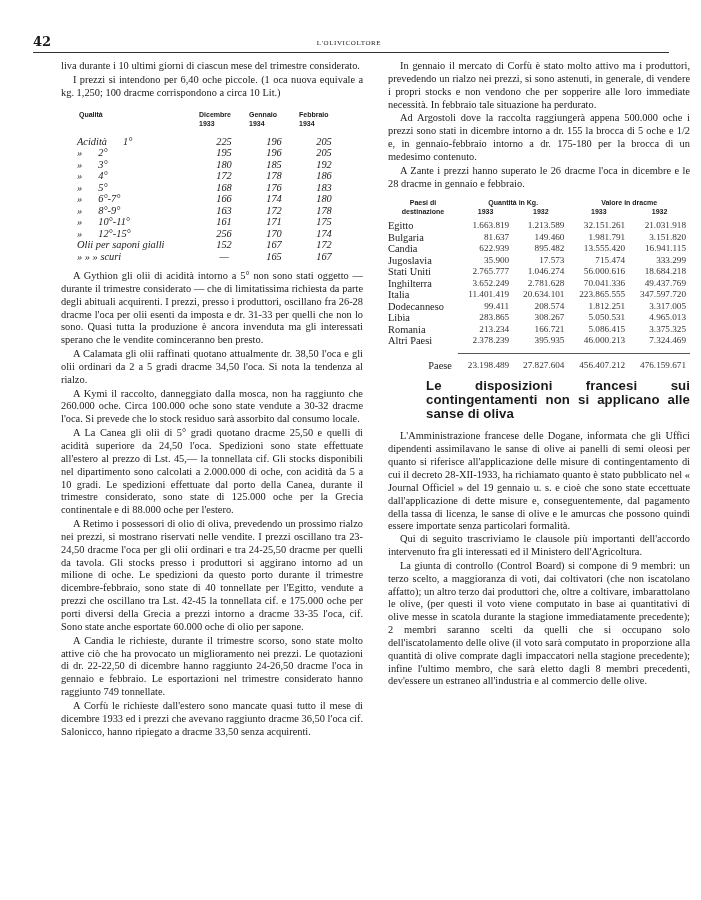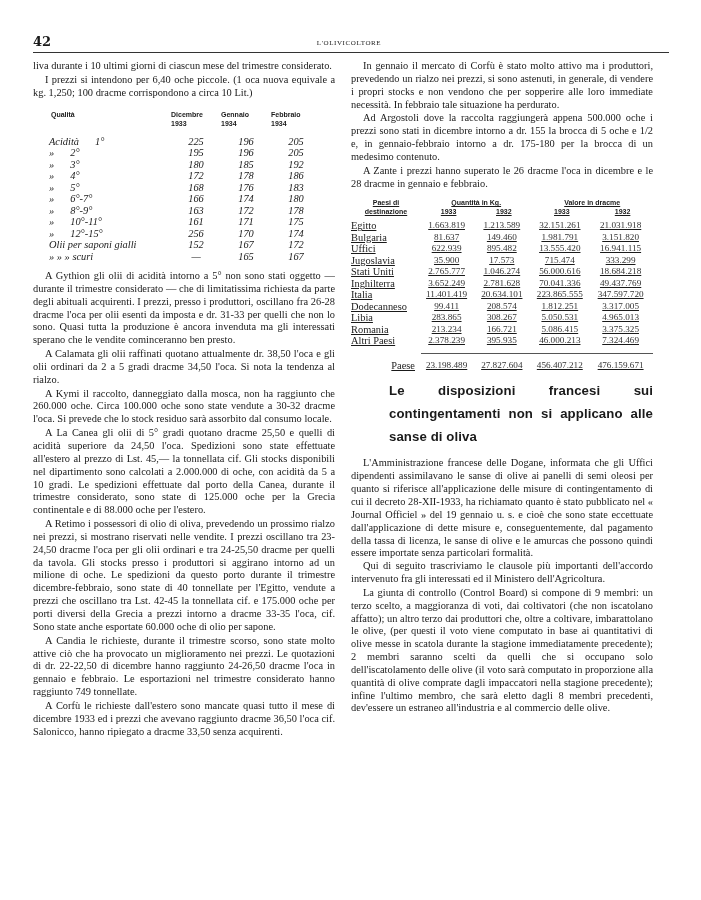--- a/index.html
+++ b/index.html
@@ -16,59 +16,59 @@
     font-family: "DejaVu Serif", serif;
   }
   .running-title {
     position: absolute; left: 0; right: 4px; top: 9px; text-align: center;
     font-size: 7px; letter-spacing: 0.6px; font-variant: small-caps;
   }
   .header-rule {
     position: absolute; left: 33px; top: 52px; width: 636px; height: 0;
     border-top: 1.5px solid #333;
   }
-  .col { position: absolute; font-size: 10.4px; line-height: 12.85px; text-align: justify; }
+  .col { position: absolute; font-size: 10.4px; line-height: 12.85px; text-align: justify; margin-left: 28px; }
   .col-left { left: 33px; top: 60px; width: 302px; }
-  .col-right { left: 351px; top: 60px; width: 302px; }
+  .col-right { left: 360px; top: 60px; width: 302px; }
   .para { margin: 0; text-indent: 12px; hyphens: manual; }
   .para.noindent { text-indent: 0; }
   .para + .para { margin-top: 1px; }
   
   table.prices {
     border-collapse: collapse; margin: 10px 0 8px 16px; width: 272px;
     font-size: 10.4px; line-height: 11.5px;
   }
   table.prices th {
     font-family: "Liberation Sans", "DejaVu Sans", sans-serif; font-weight: bold;
     font-size: 7px; line-height: 9px; padding: 0 0 8px 0; vertical-align: top;
   }
   table.prices th.q { text-align: left; padding-left: 2px; }
   table.prices td { padding: 0; font-style: italic; }
   table.prices td.lbl { text-align: left; white-space: nowrap; }
   table.prices td.num { text-align: center; width: 50px; }
   .grade { display: inline-block; margin-left: 16px; }
   
   table.exports {
     border-collapse: collapse; width: 302px; margin: 8px 0 6px 0;
-    font-size: 10.4px; line-height: 11.5px; text-decoration: underline;
+    font-size: 10.4px; line-height: 11.5px;
   }
   table.exports th {
     font-family: "Liberation Sans", "DejaVu Sans", sans-serif; font-weight: bold;
     font-size: 7px; line-height: 9px; padding: 0 0 4px 0; vertical-align: top;
   }
   table.exports td { padding: 0; }
   table.exports td.country { text-align: left; white-space: nowrap; }
-  table.exports td.n { text-align: center; padding-right: 4px; font-size: 9.2px; color: #333; }
+  table.exports td.n { text-align: right; padding-right: 4px; font-size: 9.2px; color: #333; }
   table.exports tr.sep td { border-bottom: 1.5px solid #555; height: 6px; }
   table.exports tr.sep td:first-child { border-bottom: none; }
   table.exports tr.tot td { padding-top: 6px; }
   table.exports td.totlbl { text-align: right; padding-right: 6px; }
   .section-heading {
     font-family: "Liberation Sans", "DejaVu Sans", sans-serif; font-weight: bold;
-    font-size: 13.2px; line-height: 23px; margin: 8px 0 9px 38px; text-align: justify;
+    font-size: 13.2px; line-height: 14px; margin: 8px 0 9px 38px; text-align: justify;
     letter-spacing: 0.1px;
   }
 </style>
 </head>
 <body>
 
 <div class="header">
   <span class="page-num">42</span>
   <div class="running-title">L'OLIVICOLTORE</div>
 </div>
@@ -201,21 +201,21 @@
           <td class="n">21.031.918</td>
         </tr>
         <tr>
           <td class="country">Bulgaria</td>
           <td class="n">81.637</td>
           <td class="n">149.460</td>
           <td class="n">1.981.791</td>
           <td class="n">3.151.820</td>
         </tr>
         <tr>
-          <td class="country">Uffici</td>
+          <td class="country">Candia</td>
           <td class="n">622.939</td>
           <td class="n">895.482</td>
           <td class="n">13.555.420</td>
           <td class="n">16.941.115</td>
         </tr>
         <tr>
           <td class="country">Jugoslavia</td>
           <td class="n">35.900</td>
           <td class="n">17.573</td>
           <td class="n">715.474</td>

